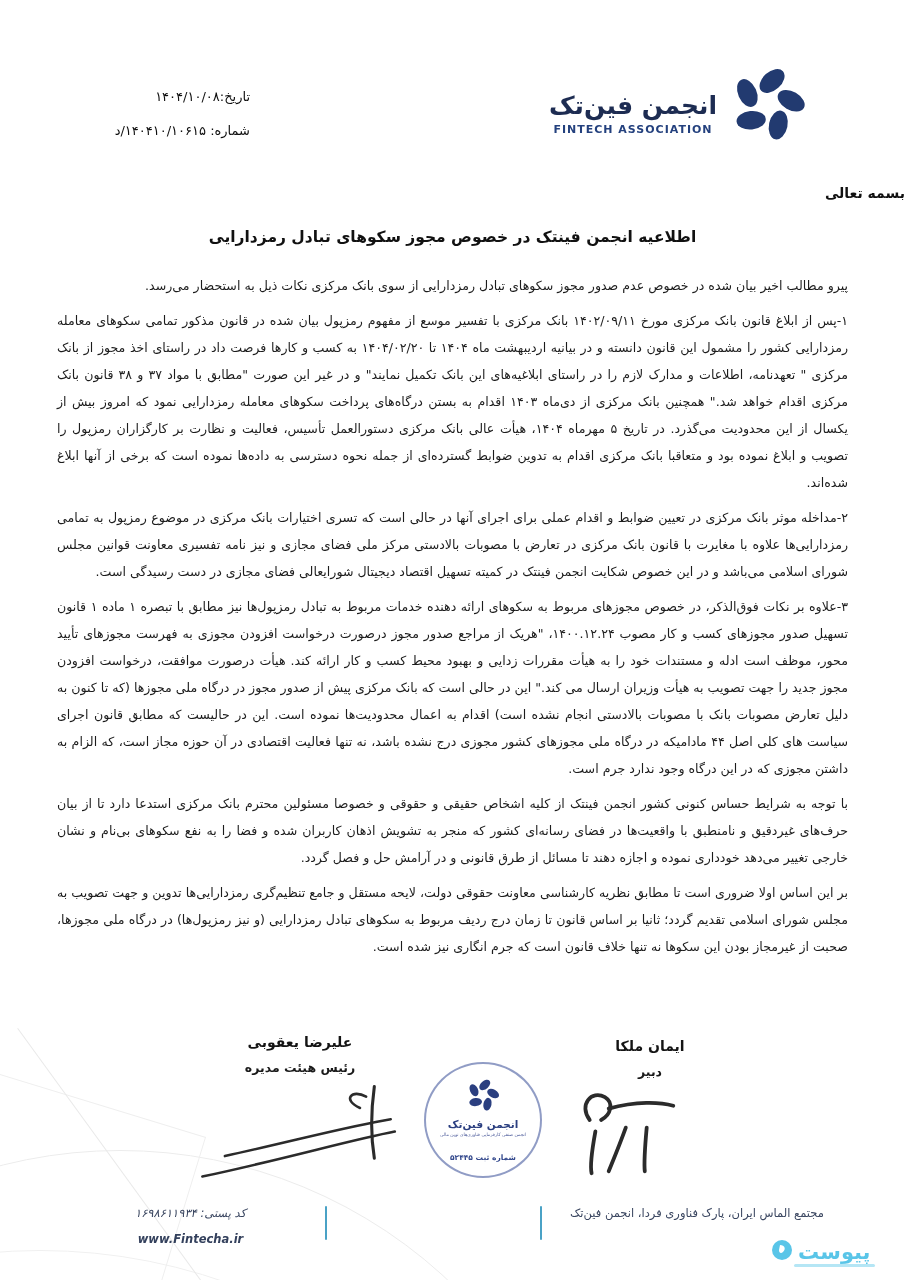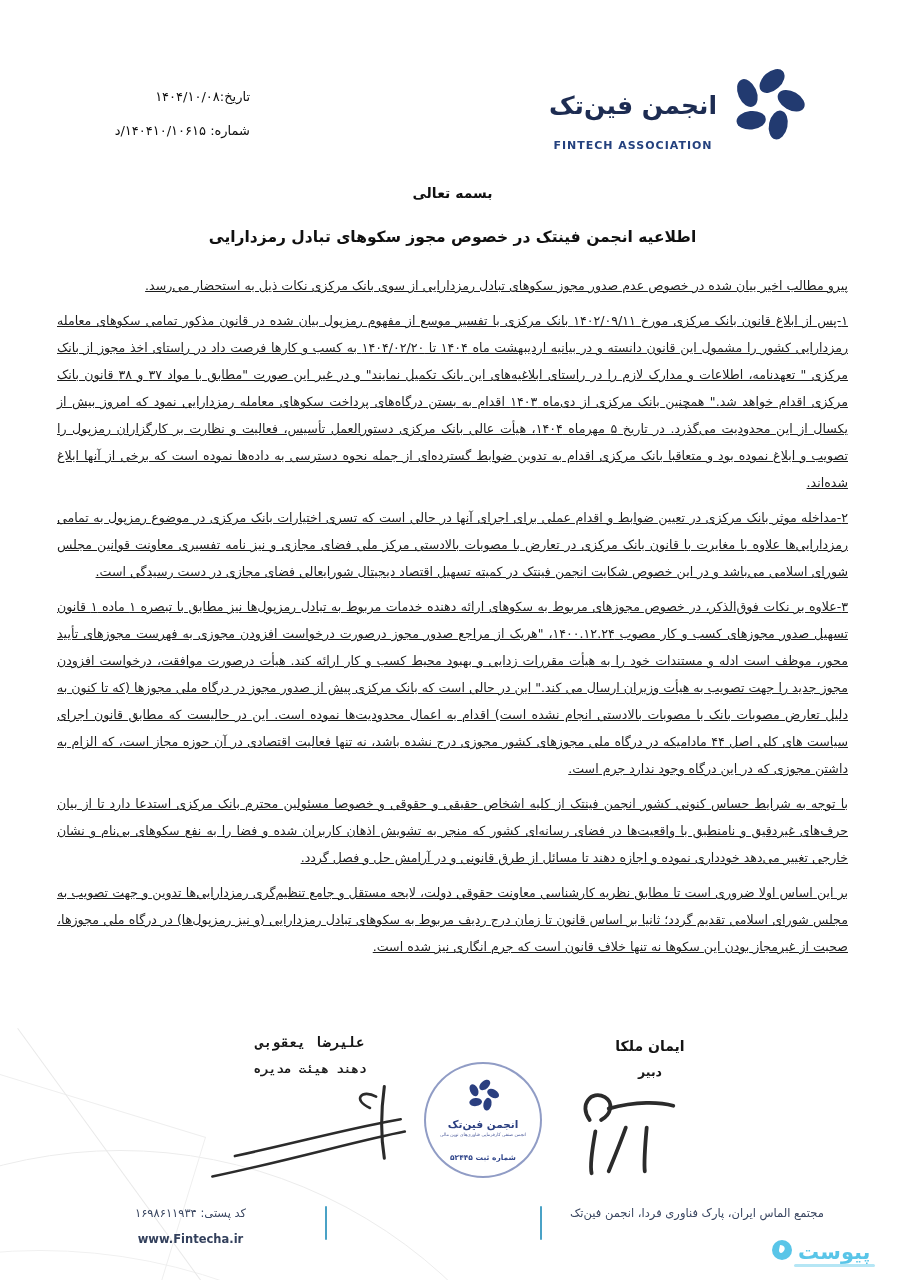--- a/index.html
+++ b/index.html
@@ -20,52 +20,52 @@
   .deco-circle2 { width:1120px; height:1120px; border:1px solid #f0f0f0; border-radius:50%; left:-520px; top:1250px; }
   .deco-square  { width:250px; height:250px; border:1px solid #efefef; transform:rotate(17deg); left:-75px; top:1095px; }
   .deco-line    { width:330px; height:1px; background:#e9e9e9; transform-origin:0 0; transform:rotate(54deg); left:18px; top:1028px; }
 
   
   .date-block { position:absolute; z-index:2; top:80px; right:655px; text-align:right; font-size:13px; line-height:34px; color:#0e0e0e; white-space:nowrap; }
   .logo-block { position:absolute; z-index:2; top:58px; right:98px; display:flex; align-items:flex-start; gap:12px; }
   .logo-mark  { flex:0 0 auto; }
   .logo-text  { padding-top:34px; text-align:center; }
   .logo-fa    { font-size:25px; font-weight:bold; color:#1d2c52; letter-spacing:0; line-height:1.1; }
-  .logo-en    { font-size:11px; font-weight:600; color:#24417e; letter-spacing:1px; direction:ltr; margin-top:19px; }
-
-  
-  .invocation { position:absolute; z-index:2; top:185px; left:0; right:0; text-align:center; font-size:14px; font-weight:bold; color:#111; }
+  .logo-en    { font-size:11px; font-weight:600; color:#24417e; letter-spacing:1px; direction:ltr; margin-top:3px; }
+
+  
+  .invocation { position:absolute; z-index:2; top:185px; left:0; right:0; font-size:14px; font-weight:bold; color:#111; }
   .doc-title  { position:absolute; z-index:2; top:228px; left:0; right:0; text-align:center; font-size:15.5px; font-weight:bold; color:#111; }
 
   
   .body-text { position:absolute; z-index:2; top:272px; right:57px; left:57px; font-size:12.6px; line-height:27px; text-align:justify; }
-  .body-text p { margin-bottom:8px;text-decoration:underline; }
+  .body-text p { margin-bottom:8px; }
 
   
   .sig-block { position:absolute; z-index:2; text-align:center; }
   .sig-name  { font-size:14px; font-weight:bold; color:#141414; }
   .sig-role  { font-size:12.5px; font-weight:bold; color:#1a1a1a; margin-top:10px; }
   .sig-secretary { top:1038px; left:570px; width:160px; }
-  .sig-chairman  { top:1034px; left:220px; width:180px;font-family:Liberation Mono, monospace; }
+  .sig-chairman  { top:1034px; left:210px; width:180px; }
   .sig-secretary svg { position:absolute; top:44px; left:-8px; }
   .sig-chairman  svg { position:absolute; top:48px; left:-22px; }
 
   
   .stamp { position:absolute; z-index:2; left:424px; top:1062px; width:118px; height:116px;
            border:2px solid rgba(52,75,150,0.55); border-radius:50%;
            display:flex; flex-direction:column; align-items:center; justify-content:center; background:rgba(255,255,255,0.6); }
   .stamp-title { font-size:10.5px; font-weight:bold; color:#2b3f80; margin-top:2px; }
   .stamp-sub   { font-size:4.5px; color:#55639f; margin-top:2px; white-space:nowrap; }
   .stamp-reg   { font-size:7.5px; font-weight:bold; color:#33488c; margin-top:16px; }
 
   
   .f-col { position:absolute; z-index:2; top:1200px; text-align:center; font-size:11.5px; line-height:26px; color:#3a4660; }
   .f-address { right:58px; width:300px; }
   .f-post    { left:342px; width:160px; }
-  .f-code    { left:108px; width:165px; }
+  .f-code    { left:108px; width:165px;font-style:italic; }
   .f-site    { font-weight:600; color:#33405c; direction:ltr; }
   .f-div { position:absolute; z-index:2; top:1206px; width:2px; height:34px; background:#4aa2c6; border-radius:2px; }
   .f-div1 { left:540px; }
   .f-div2 { left:325px; }
 
   
   .watermark { position:absolute; z-index:3; left:772px; top:1240px; display:flex; align-items:flex-end; gap:6px; direction:ltr; }
   .wm-text { font-size:21px; font-weight:bold; color:#59c5e8; position:relative; }
   .wm-text::after { content:""; position:absolute; left:-4px; right:-4px; bottom:-3px; height:3px; background:#b5e6f5; border-radius:2px; }
 
@@ -160,21 +160,21 @@
         </g>
       </svg>
     </span>
     <div class="stamp-title">انجمن فین‌تک</div>
     <div class="stamp-sub">انجمن صنفی کارفرمایی فناوری‌های نوین مالی</div>
     <div class="stamp-reg">شماره ثبت ۵۲۴۴۵</div>
   </div>
 
   <div class="sig-block sig-chairman">
     <div class="sig-name">علیرضا یعقوبی</div>
-    <div class="sig-role">دهند هیئت مدیره</div>
+    <div class="sig-role">رئیس هیئت مدیره</div>
     <svg width="215" height="98" viewBox="0 0 210 95">
       <path class="stroke" stroke-width="3" d="M182,4 C179,26 178,50 182,74"></path>
       <path class="stroke" stroke-width="2.5" d="M174,14 c-14,-8 -24,3 -6,11"></path>
       <path class="stroke" stroke-width="2.5" d="M36,72 C100,58 160,42 198,36"></path>
       <path class="stroke" stroke-width="2.5" d="M14,92 C90,76 160,56 202,48"></path>
     </svg>
   </div>
 
   <div class="f-col f-address">
     <div>مجتمع الماس ایران، پارک فناوری فردا، انجمن فین‌تک</div>

